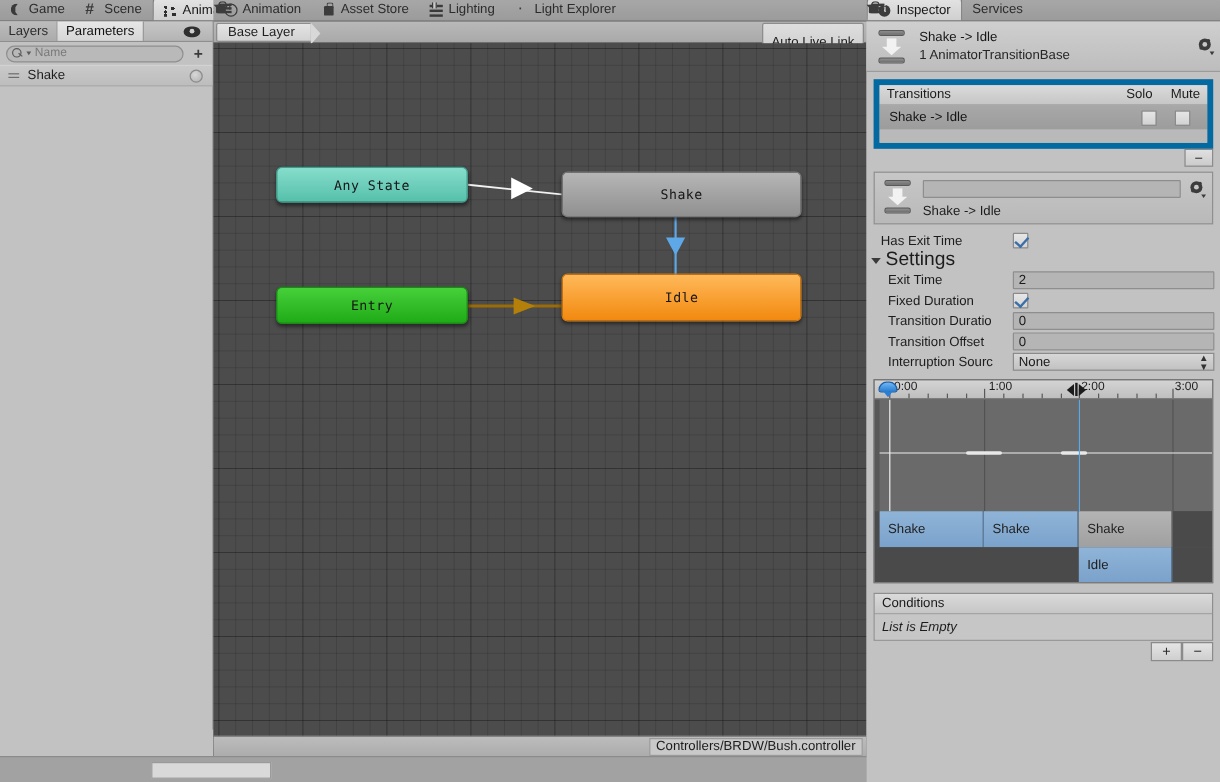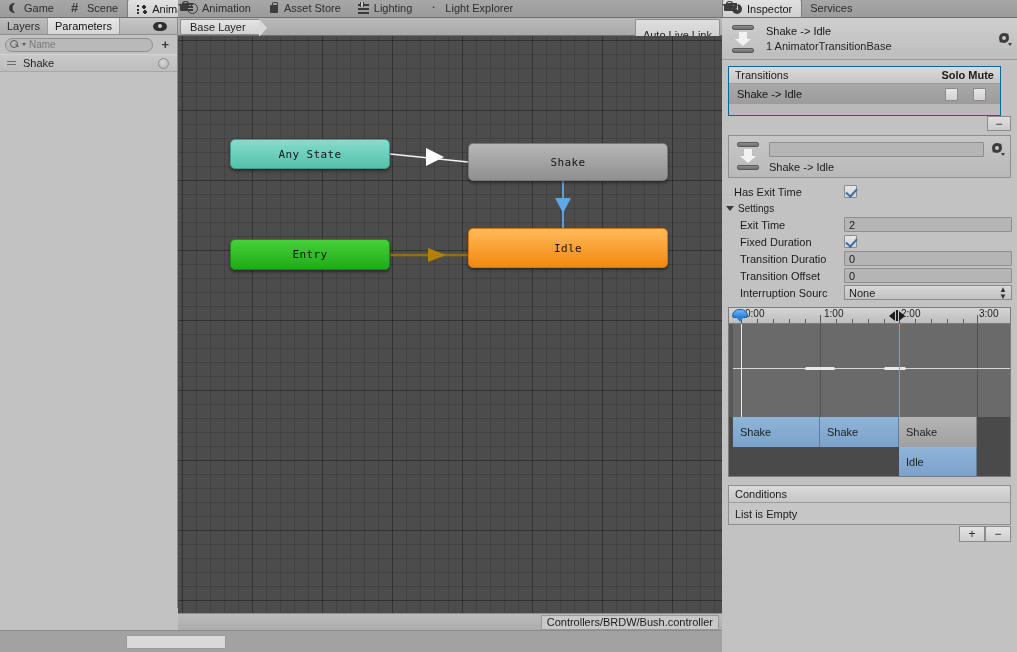--- a/index.html
+++ b/index.html
@@ -293,29 +293,29 @@
       -3px 3px 0 -3.5px #3c3c3c;
   }
   .ic-gear::after{
     content:""; position:absolute; left:5px; top:5px; width:4px; height:4px;
     border-radius:50%; background:#c8c8c8;
   }
   .gear-caret{ position:absolute; right:-1px; bottom:1px; width:0;height:0;
     border-left:2.5px solid transparent;border-right:2.5px solid transparent;border-top:3px solid #3c3c3c;}
 
   .panel-box {
-    margin: 6px 16px 0 6px; border:1px solid #0369a1;
+    margin: 6px 6px 0 6px; border:5px solid #0369a1;
     background:#bdbdbd;
   }
   .box-head {
     height:17px; display:flex; align-items:center; padding:0 6px;
     background: linear-gradient(#dadada,#c6c6c6);
     border-bottom:1px solid #9d9d9d; font-size:11px; color:#1c1c1c;
   }
-  .box-head .right { margin-left:auto; display:flex; gap:3px;font-weight:bold; }
+  .box-head .right { margin-left:auto; display:flex; gap:15px; }
   .trans-row {
     height:20px; display:flex; align-items:center; padding:0 8px;
     background: linear-gradient(#a8a8a8,#9c9c9c);
     font-size:11px; color:#141414;
   }
   .trans-row .chk-wrap { margin-left:auto; display:flex; gap:15px; padding-right:6px;}
   .chk-empty {
     width:13px;height:13px;background:linear-gradient(#e6e6e6,#d2d2d2);
     border:1px solid #8b8b8b;border-radius:1px;
   }
@@ -348,21 +348,21 @@
   }
   .chk {
     width:13px;height:13px;background:linear-gradient(#e6e6e6,#d4d4d4);
     border:1px solid #8b8b8b;border-radius:1px;position:relative;flex:none;
   }
   .chk.on::after{
     content:""; position:absolute; left:3px; top:0px; width:5px; height:9px;
     border:solid #3b6fa8; border-width:0 2px 2px 0; transform:rotate(42deg);
   }
   .prop.dim .lab { color:#8a8a8a; }
-  .foldout { display:flex; align-items:center; height:16px; font-size:10px; color:#1c1c1c; padding-left:4px; gap:4px;}
+  .foldout { display:flex; align-items:center; height:16px; font-size:16px; color:#1c1c1c; padding-left:4px; gap:4px;}
   .tri { width:0;height:0;border-left:4px solid transparent;border-right:4px solid transparent;border-top:5px solid #3a3a3a;}
   .popup {
     flex:1; height:15px; margin-right:5px;
     background: linear-gradient(#d7d7d7,#c2c2c2); border:1px solid #8b8b8b;
     display:flex; align-items:center; padding:0 4px; font-size:11px; color:#1a1a1a;
     position:relative;
   }
   .popup .updown { margin-left:auto; font-size:8px; line-height:7px; color:#333; text-align:center;}
 
   
@@ -405,21 +405,21 @@
   .clip.grey { background: linear-gradient(#b4b4b4,#a0a0a0); border-right:1px solid #828282; }
 
   .cond-box { margin:8px 6px 0 6px; border:1px solid #8f8f8f; }
   .cond-head {
     height:17px; display:flex; align-items:center; padding:0 6px;
     background: linear-gradient(#dadada,#c6c6c6); border-bottom:1px solid #9d9d9d;
     font-size:11px;
   }
   .cond-body {
     height:21px; display:flex; align-items:center; padding:0 6px;
-    background:#c6c6c6; font-size:11px; color:#1c1c1c;
+    background:#c6c6c6; font-size:11px; color:#1c1c1c;font-style:italic;
   }
   .cond-btns { display:flex; justify-content:flex-end; margin:1px 6px 0 6px; gap:0; }
   .cond-btn {
     width:26px; height:16px; display:flex; align-items:center; justify-content:center;
     background: linear-gradient(#e4e4e4,#cfcfcf); border:1px solid #8b8b8b;
     font-size:12px; color:#2b2b2b; line-height:1;
   }
 
   .bottombar {
     position:absolute; left:0; bottom:0; width:722px; height:22px;

